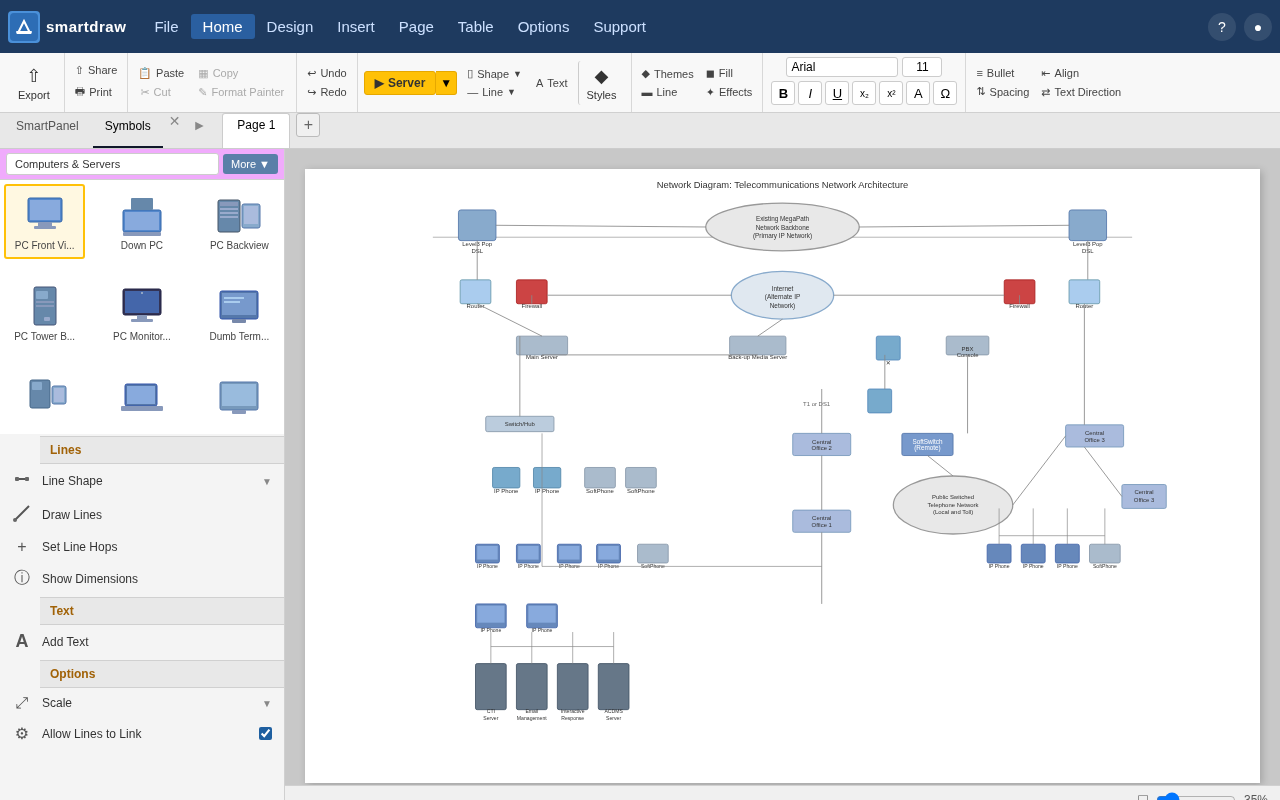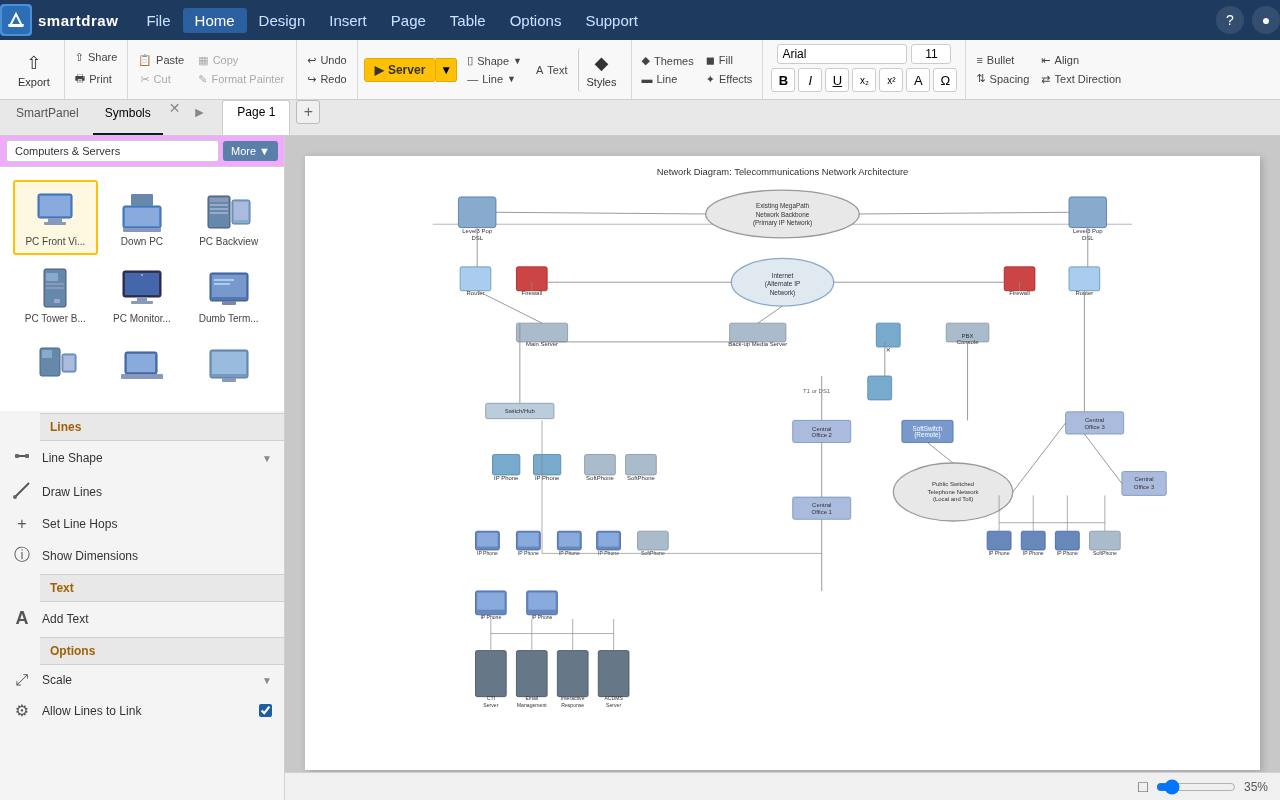--- a/index.html
+++ b/index.html
@@ -2,24 +2,24 @@
 <html><head>
   <meta charset="utf-8">
   <style>
     * { box-sizing: border-box; margin: 0; padding: 0; }
     body { font-family: Arial, sans-serif; font-size: 12px; background: #f0f0f0; overflow: hidden; width: 1280px; height: 800px; }
 
     
     #topnav {
       background: #1e3a5f;
       color: white;
-      height: 40px;
-      display: flex;
-      align-items: center;
-      padding: 0 0;
+      height: 53px;
+      display: flex;
+      align-items: center;
+      padding: 0 8px;
     }
     #logo {
       display: flex;
       align-items: center;
       gap: 6px;
       margin-right: 16px;
     }
     #logo-icon {
       width: 32px; height: 32px;
       background: #4a90d9;
@@ -126,21 +126,21 @@
       padding: 4px 4px;
       cursor: pointer;
     }
 
     
     .font-input {
       border: 1px solid #ccc;
       border-radius: 3px;
       padding: 2px 4px;
       font-size: 12px;
-      width: 130px;
+      width: 112px;
     }
     .font-size-input {
       border: 1px solid #ccc;
       border-radius: 3px;
       padding: 2px 4px;
       font-size: 12px;
       width: 40px;
       text-align: center;
     }
     .format-btn {
@@ -243,22 +243,22 @@
       border: none;
       border-radius: 3px;
       padding: 4px 8px;
       font-size: 11px;
       cursor: pointer;
       display: flex; align-items: flex-start; gap: 3px;
     }
     #symbols-grid {
       display: grid;
       grid-template-columns: repeat(3, 1fr);
-      gap: 2px;
-      padding: 13px;
+      gap: 16px;
+      padding: 4px;
       background: white;
       overflow-y: auto;
       flex-shrink: 0;
     }
     .symbol-item {
       display: flex;
       flex-direction: column;
       align-items: center;
       padding: 6px 4px;
       cursor: pointer;

